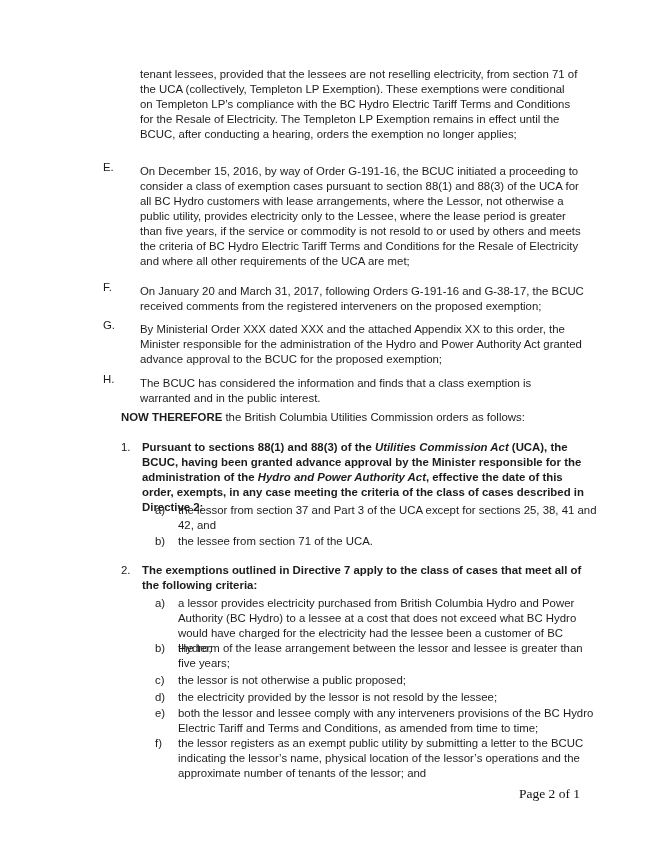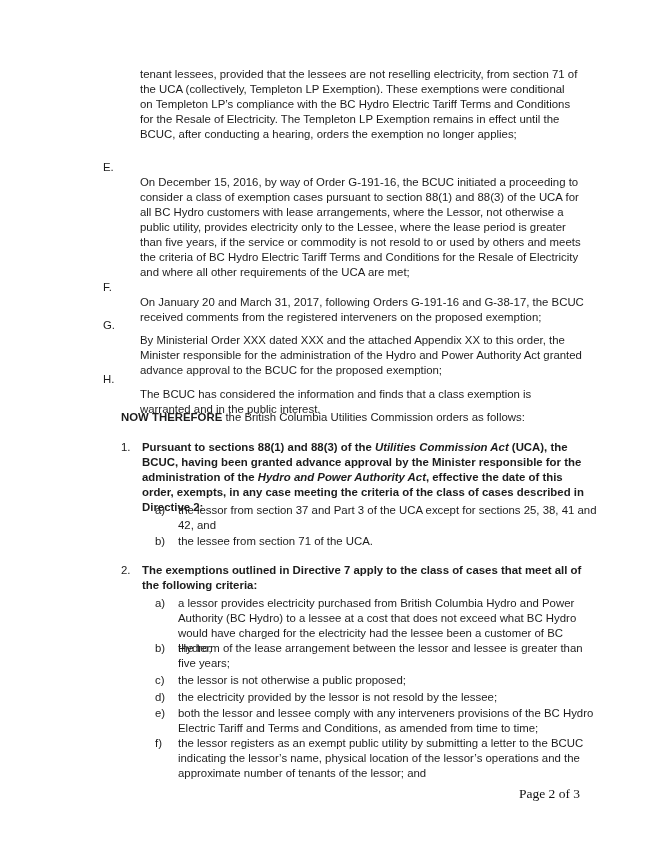--- a/index.html
+++ b/index.html
@@ -6,21 +6,21 @@
   body {
     width: 672px; height: 861px; position: relative; overflow: hidden;
     font-family: "Liberation Sans", sans-serif; color: #1c1c1c;
     font-size: 11.4px; line-height: 15px;
   }
   .page { position: absolute; left: 0; top: 0; width: 672px; height: 861px; padding-left: 24px; }
   .p { position: absolute; margin: 0; }
   .intro { left: 140px; top: 67px; width: 440px; }
   .rec { position: absolute; left: 103px; width: 500px; }
   .rec .lbl { position: absolute; left: 0; top: 0; }
-  .rec .txt { position: absolute; left: 37px; top: 15px; width: 444px; }
+  .rec .txt { position: absolute; left: 37px; top: 4px; width: 444px; }
   .now { left: 121px; top: 410px; width: 480px; }
   .now b { font-weight: bold; margin-top: 34px; }
   .dir { position: absolute; left: 121px; width: 480px; }
   .dir .num { position: absolute; left: 0; top: 0; }
   .dir .txt { position: absolute; left: 21px; top: 0; width: 450px; font-weight: bold; }
   .sub { position: absolute; left: 155px; width: 440px; }
   .sub .lbl { position: absolute; left: 0; top: 0; }
   .sub .txt { position: absolute; left: 23px; top: 0; width: 420px; }
   .footer { position: absolute; left: 519px; top: 786px; font-family: "Liberation Serif", serif; font-size: 13.5px; color: #111; }
 </style>
@@ -90,14 +90,14 @@
   </div>
   <div class="sub" style="top:706px;">
     <span class="lbl">e)</span>
     <span class="txt">both the lessor and lessee comply with any interveners provisions of the BC Hydro Electric Tariff and Terms and Conditions, as amended from time to time;</span>
   </div>
   <div class="sub" style="top:736px;">
     <span class="lbl">f)</span>
     <span class="txt">the lessor registers as an exempt public utility by submitting a letter to the BCUC indicating the lessor’s name, physical location of the lessor’s operations and the approximate number of tenants of the lessor; and</span>
   </div>
 
-  <div class="footer">Page 2 of 3</div>
+  <div class="footer">Page 2 of 1</div>
 </div>
 
 </body></html>

